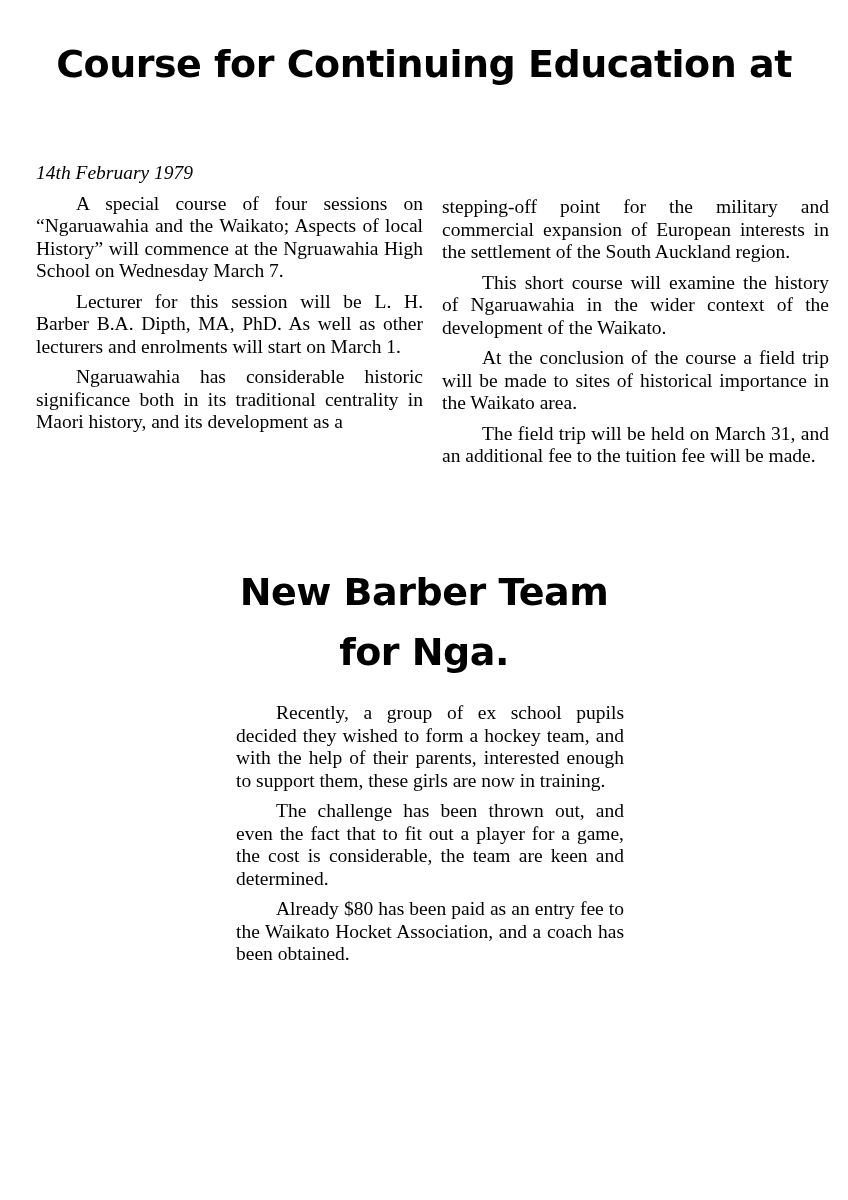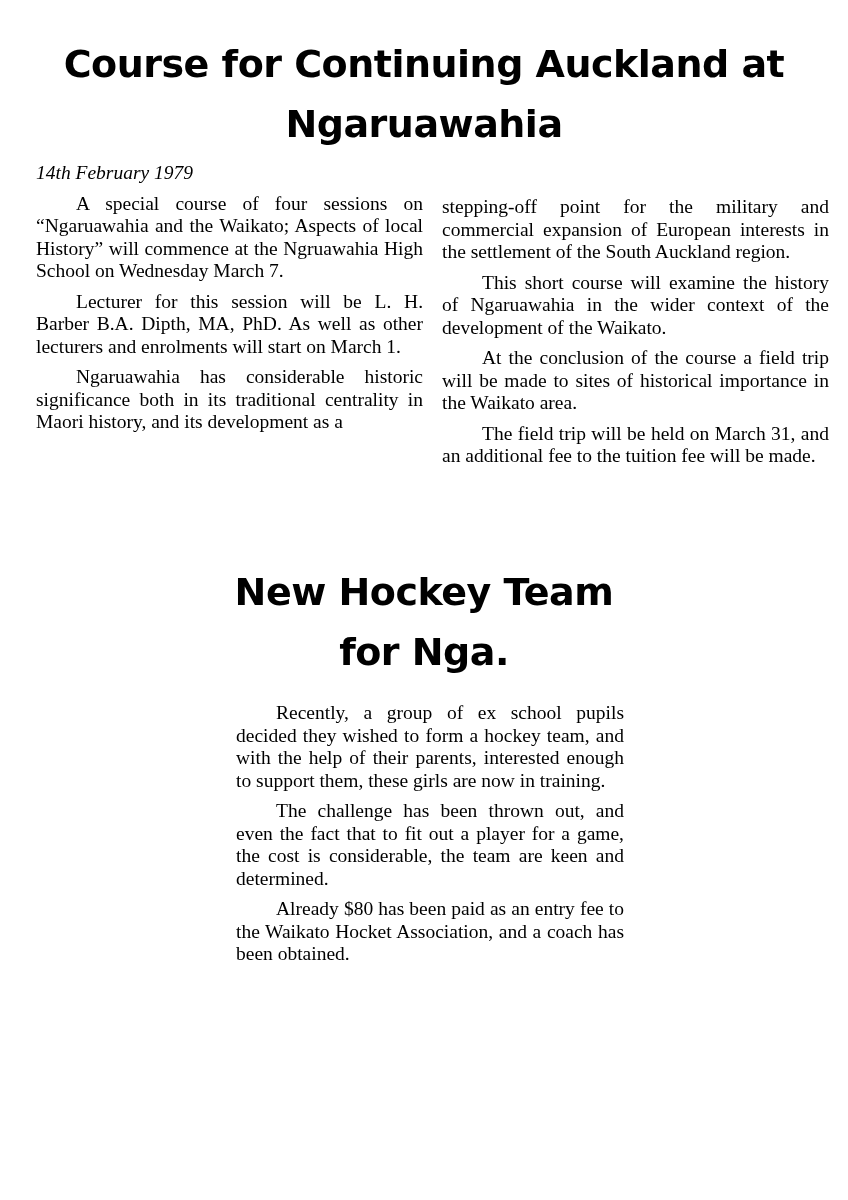--- a/index.html
+++ b/index.html
@@ -20,40 +20,39 @@
   .col p.noindent { text-indent: 0; }
   .dateline { font-style: italic; margin: 0 0 8px 0; }
   #colA { left: 36px; top: 162px; width: 387px; }
   #colB { left: 442px; top: 172px; width: 387px; margin-top: 24px; }
   #colC { left: 236px; top: 702px; width: 388px; }
 </style>
 </head>
 <body>
 
 <div id="title1" class="title">
-  <div>Course for Continuing Auckland at</div>
-  <div>Ngaruawahia</div>
+  <div>Course for Continuing Education at</div>
 </div>
 
 <div id="colA" class="col">
   <div class="dateline">14th February 1979</div>
   <p>A special course of four sessions on “Ngaruawahia and the Waikato; Aspects of local History” will commence at the Ngruawahia High School on Wednesday March 7.</p>
   <p>Lecturer for this session will be L. H. Barber B.A. Dipth, MA, PhD. As well as other lecturers and enrolments will start on March 1.</p>
   <p>Ngaruawahia has considerable historic significance both in its traditional centrality in Maori history, and its development as a</p>
 </div>
 
 <div id="colB" class="col">
   <p class="noindent">stepping-off point for the military and commercial expansion of European interests in the settlement of the South Auckland region.</p>
   <p>This short course will examine the history of Ngaruawahia in the wider context of the development of the Waikato.</p>
   <p>At the conclusion of the course a field trip will be made to sites of historical importance in the Waikato area.</p>
   <p>The field trip will be held on March 31, and an additional fee to the tuition fee will be made.</p>
 </div>
 
 <div id="title2" class="title">
-  <div>New Hockey Team</div>
+  <div>New Barber Team</div>
   <div>for Nga.</div>
 </div>
 
 <div id="colC" class="col">
   <p>Recently, a group of ex school pupils decided they wished to form a hockey team, and with the help of their parents, interested enough to support them, these girls are now in training.</p>
   <p>The challenge has been thrown out, and even the fact that to fit out a player for a game, the cost is considerable, the team are keen and determined.</p>
   <p>Already $80 has been paid as an entry fee to the Waikato Hocket Association, and a coach has been obtained.</p>
 </div>
 
 </body></html>

